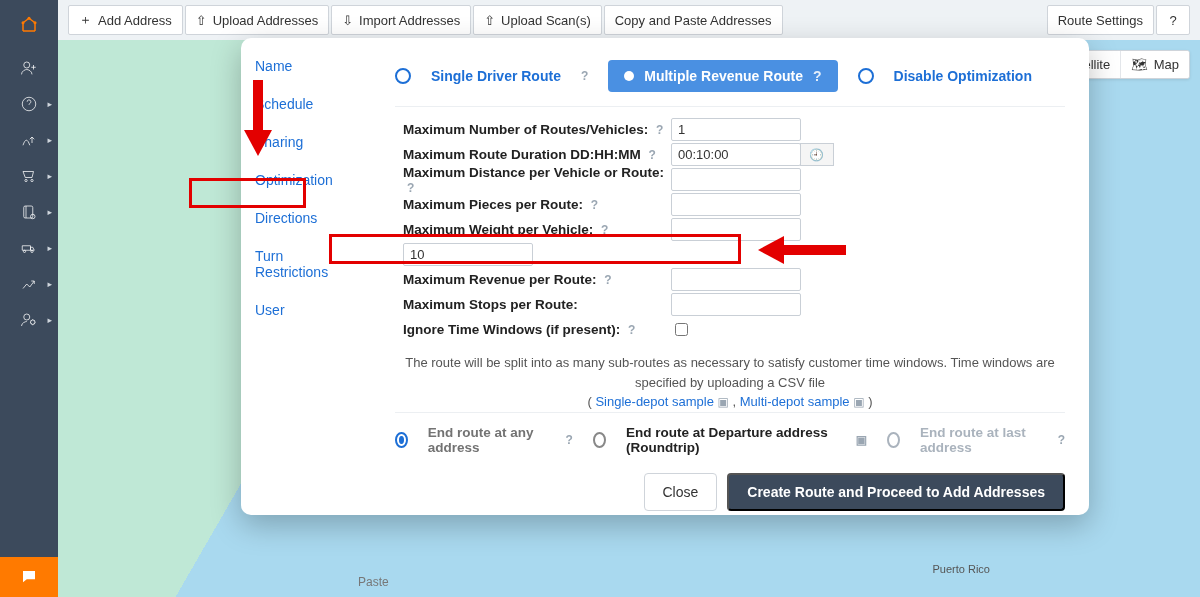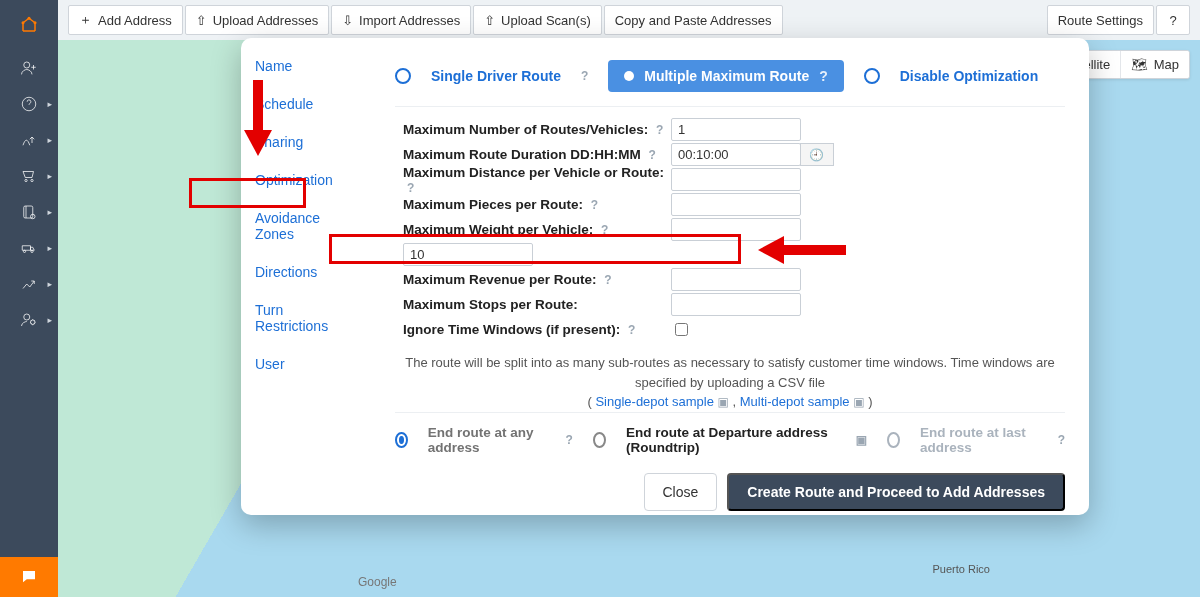--- a/index.html
+++ b/index.html
@@ -178,45 +178,44 @@
             <span>🌐</span>
             <span>Satellite</span>
           </div>
         <div class="mbtn sel">
             <span>🗺</span>
             <span>Map</span>
           </div>
       </div>
       <span class="map-label" style="right:120px; top:48px;">RADOR</span>
       <span class="map-label" style="right:210px; bottom:22px;">Puerto Rico</span>
-      <span class="map-credit">Google</span>
+      <span class="map-credit">Paste</span>
     </div>
 
     <div class="overlay"></div>
     <div class="modal">
       <div class="sidebar">
         <a>Name</a>
         <a>Schedule</a>
         <a>Sharing</a>
         <a class="active">Optimization</a>
-        <a>Avoidance Zones</a>
         <a>Directions</a>
         <a>Turn Restrictions</a>
         <a>User</a>
       </div>
       <div class="content">
         <div class="route-type">
           <span class="radio-pill">
               <span class="ring"></span>
               <span>Single Driver Route</span>
               <span class="help">?</span>
             </span>
           <span class="pill-btn">
               <span class="dot"></span>
-              <span>Multiple Maximum Route</span>
+              <span>Multiple Revenue Route</span>
               <span style="opacity:.85">?</span>
             </span>
           <span class="radio-pill">
               <span class="ring"></span>
               <span style="color:#1d6fd6">Disable Optimization</span>
             </span>
         </div>
 
         <div class="form-rows">
           <div class="form-row">

